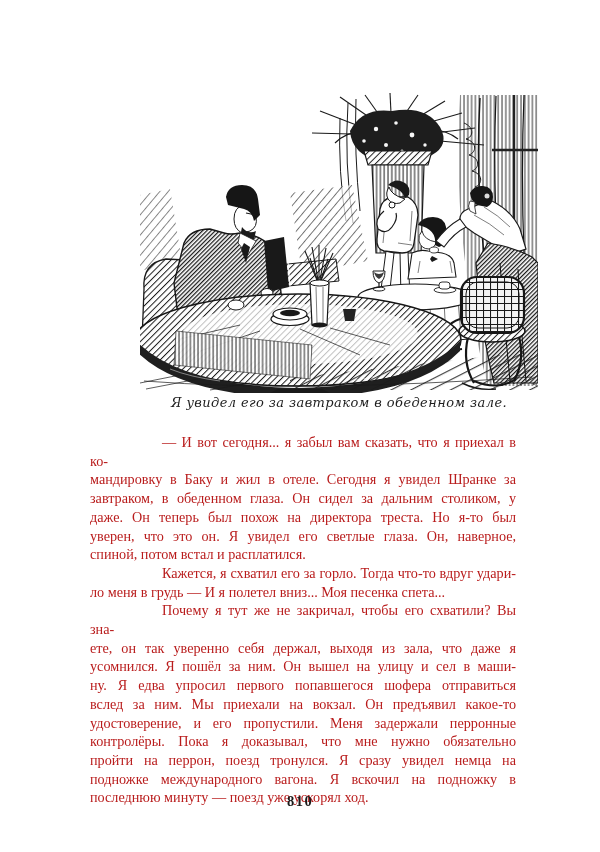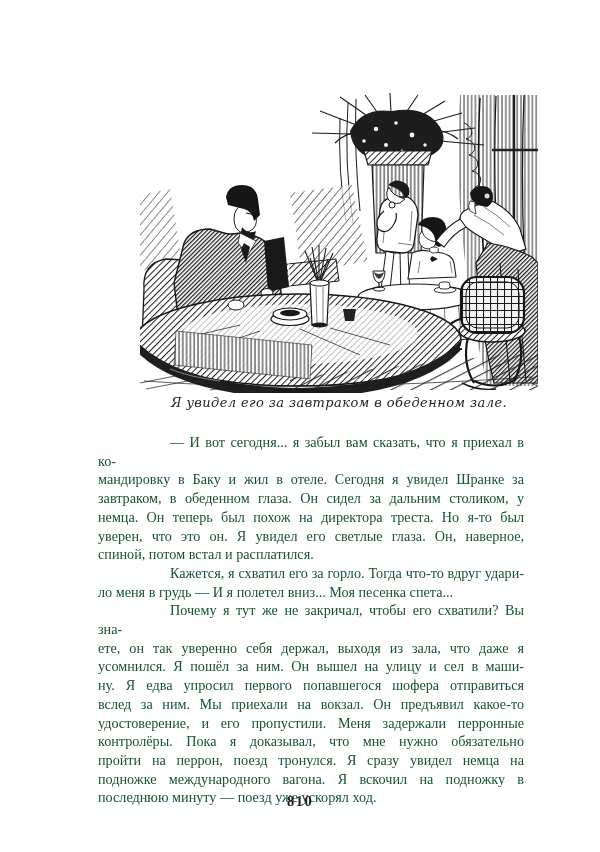--- a/index.html
+++ b/index.html
@@ -9,22 +9,22 @@
   }
   .page{position:absolute;inset:0;background:#fff;}
   .illustration{position:absolute;left:140px;top:93px;width:398px;height:300px;margin:0;}
   .illustration svg{display:block;width:398px;height:300px;}
   .caption{
     position:absolute;left:140px;top:395px;width:398px;text-align:center;
     font-family:"DejaVu Serif", serif;font-style:italic;font-size:13px;
     letter-spacing:0.4px;color:#1e1e1e;
   }
   .body-text{
-    position:absolute;left:98px;top:433px;width:426px;
-    font-size:14.2px;line-height:18.7px;color:#14532d;
+    position:absolute;left:90px;top:433px;width:426px;
+    font-size:14.2px;line-height:18.7px;color:#b91c1c;
   }
   .para{margin:0;}
   .line{text-align:justify;text-align-last:justify;white-space:normal;}
   .line.last{text-align-last:left;}
   .line.first{text-indent:72px;}
   .page-number{
     position:absolute;left:0;top:793px;width:600px;text-align:center;
     font-size:14.5px;font-weight:700;letter-spacing:1.5px;color:#1a1a1a;
   }
 </style>
@@ -253,21 +253,21 @@
     </svg>
   </figure>
 
   <div class="caption">Я увидел его за завтраком в обеденном зале.</div>
 
   <div class="body-text">
       <div class="para">
         <div class="line first">— И вот сегодня... я забыл вам сказать, что я приехал в ко-</div>
         <div class="line">мандировку в Баку и жил в отеле. Сегодня я увидел Шранке за</div>
         <div class="line">завтраком, в обеденном глаза. Он сидел за дальним столиком, у</div>
-        <div class="line">немца. Он теперь был похож на директора треста. Но я-то был</div>
+        <div class="line">даже. Он теперь был похож на директора треста. Но я-то был</div>
         <div class="line">уверен, что это он. Я увидел его светлые глаза. Он, наверное,</div>
         <div class="line last">спиной, потом встал и расплатился.</div>
       </div>
       <div class="para">
         <div class="line first">Кажется, я схватил его за горло. Тогда что-то вдруг удари-</div>
         <div class="line last">ло меня в грудь — И я полетел вниз... Моя песенка спета...</div>
       </div>
       <div class="para">
         <div class="line first">Почему я тут же не закричал, чтобы его схватили? Вы зна-</div>
         <div class="line">ете, он так уверенно себя держал, выходя из зала, что даже я</div>

